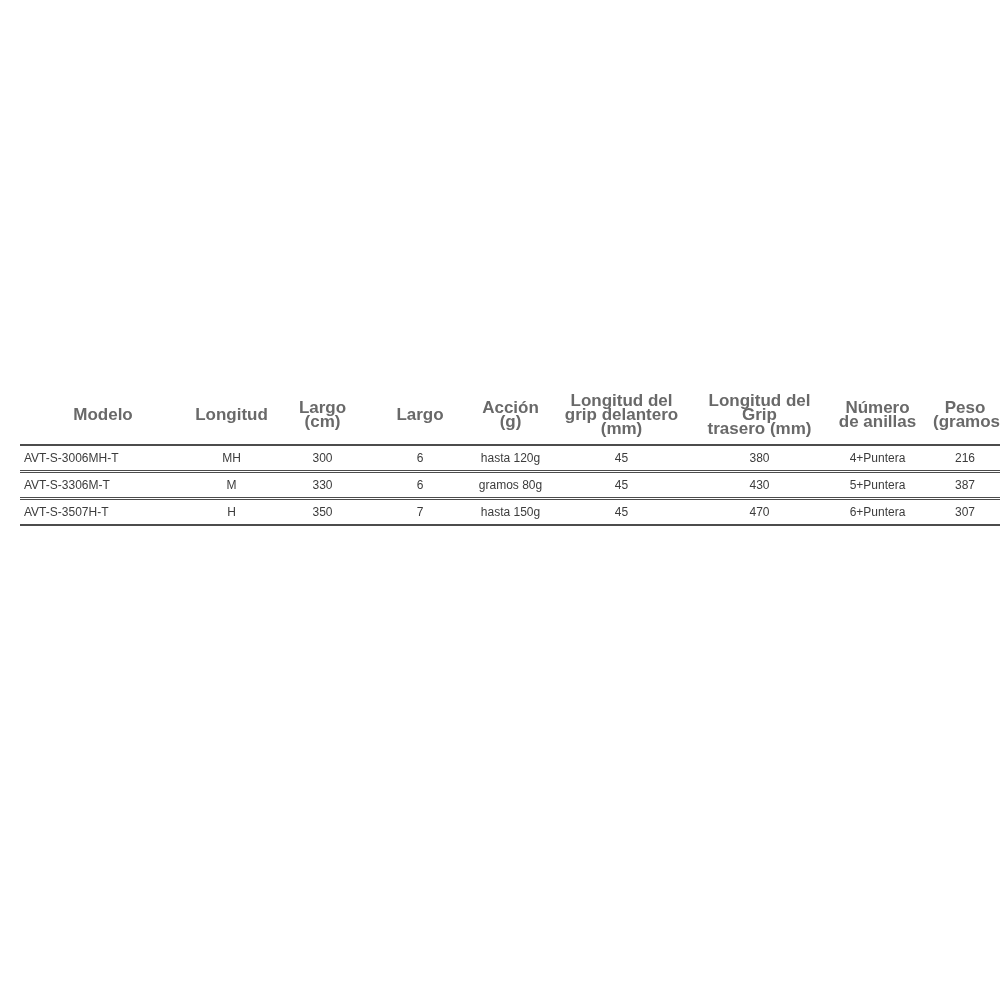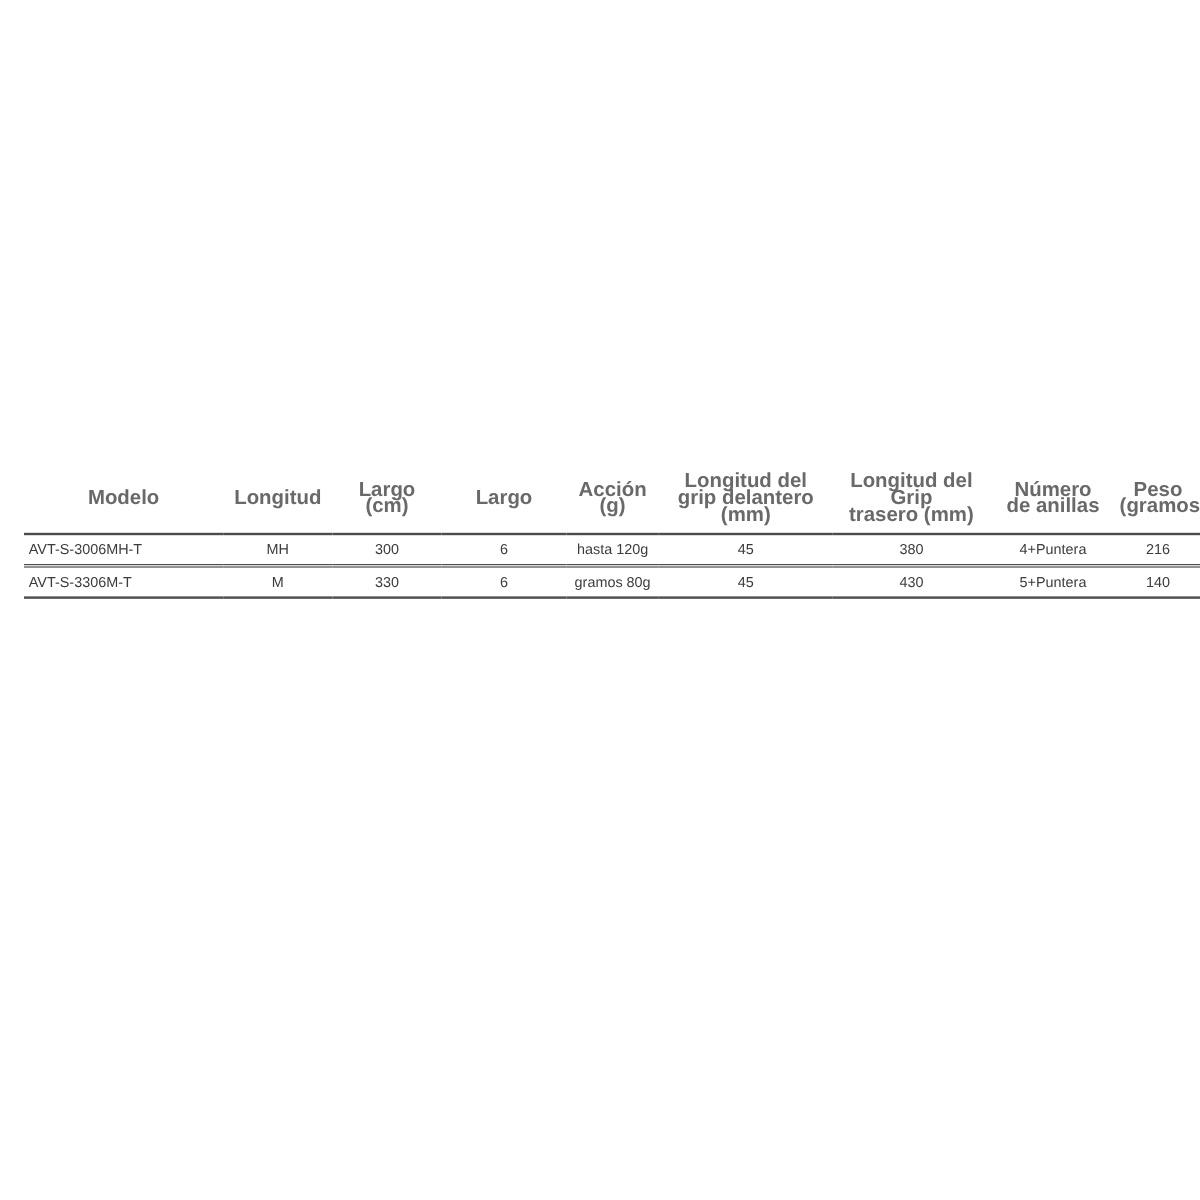--- a/index.html
+++ b/index.html
@@ -117,17 +117,28 @@
       </tr>
       <tr>
         <td class="left">AVT-S-3306M-T</td>
         <td>M</td>
         <td>330</td>
         <td>6</td>
         <td>gramos 80g</td>
         <td>45</td>
         <td>430</td>
         <td>5+Puntera</td>
-        <td>140</td>
+        <td>387</td>
+      </tr>
+      <tr>
+        <td class="left">AVT-S-3507H-T</td>
+        <td>H</td>
+        <td>350</td>
+        <td>7</td>
+        <td>hasta 150g</td>
+        <td>45</td>
+        <td>470</td>
+        <td>6+Puntera</td>
+        <td>307</td>
       </tr>
     </tbody>
   </table>
 </div>
 
 </body></html>

